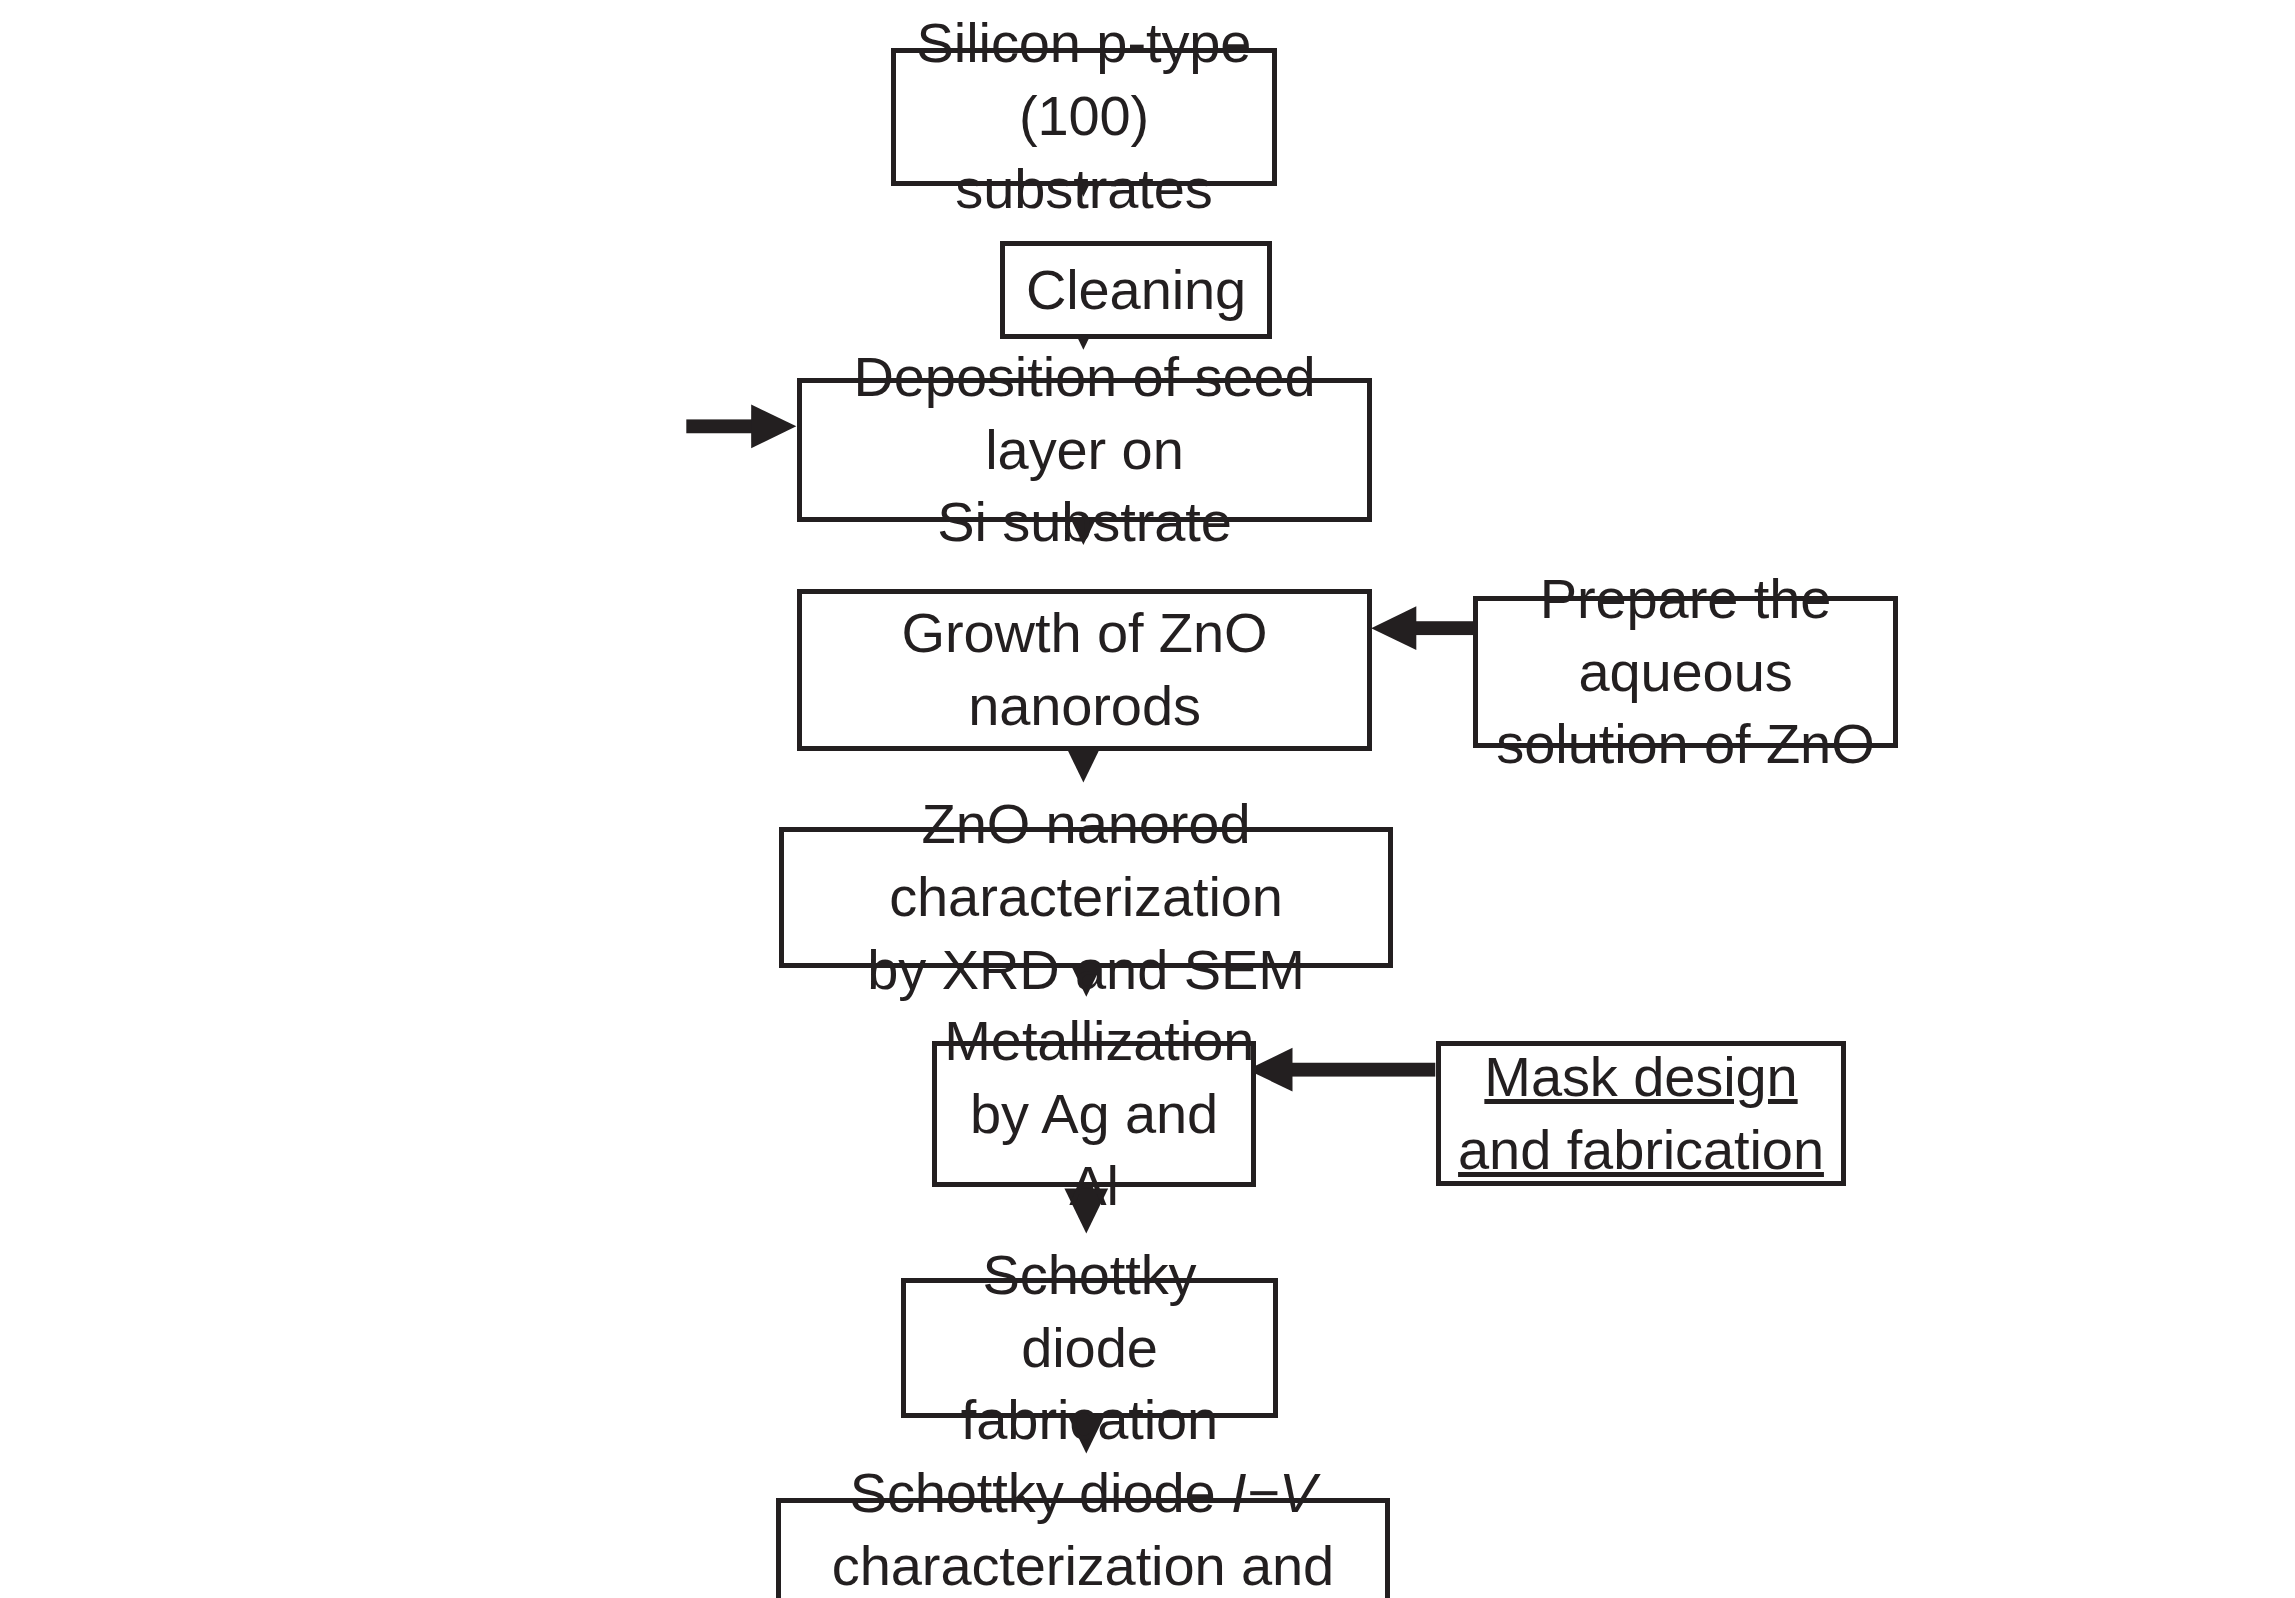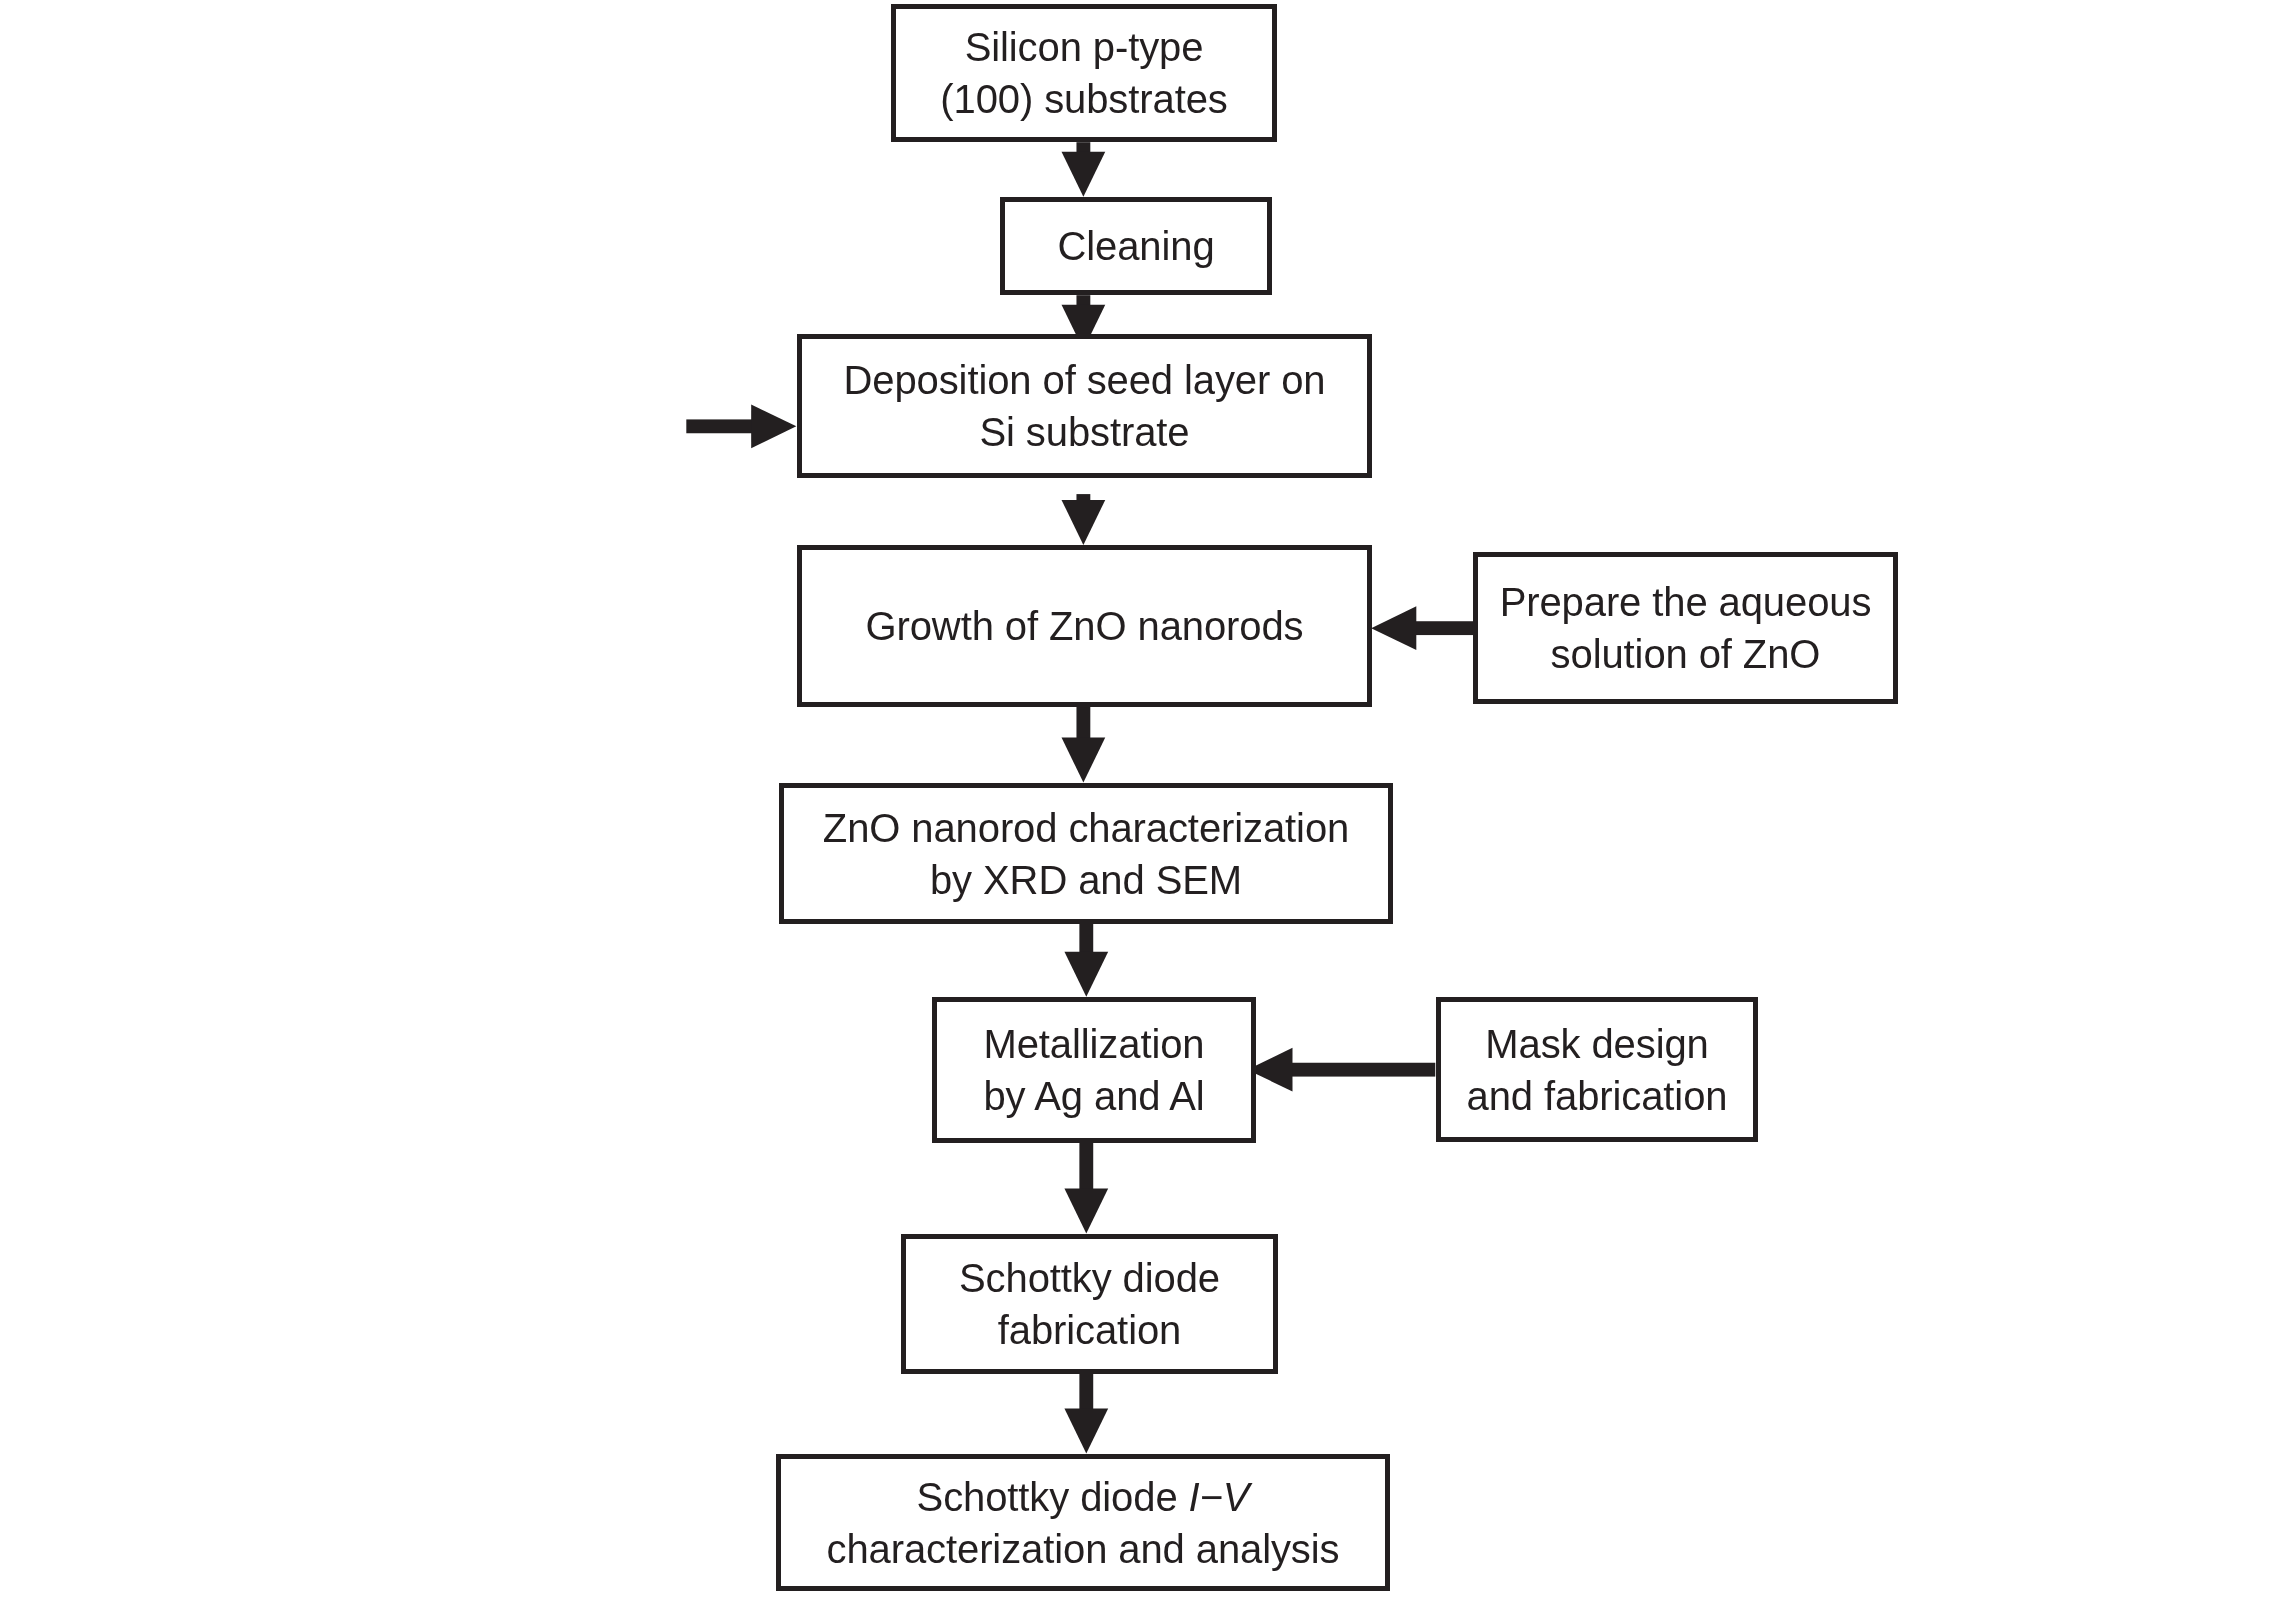--- a/index.html
+++ b/index.html
@@ -21,24 +21,25 @@
     position: absolute;
     box-sizing: border-box;
     border: 5.1px solid #231f20;
     background: #ffffff;
     display: flex;
     align-items: center;
     justify-content: center;
     text-align: center;
     color: #231f20;
     font-family: "Liberation Sans", sans-serif;
-    font-size: 40px;
+    font-size: 56px;
     line-height: 1.30;
     letter-spacing: -0.1px;
     padding: 0 7.3px;
+    margin-top: 44px;
   }
   .node .txt {
     display: block;
     width: 100%;
   }
   .node .l2 { display: block; }
   .ital { font-style: italic; }
 
   
   #arrows {
@@ -139,21 +140,21 @@
     </span>
   </div>
 
   <div class="node" style="left: 932px; top: 997px; width: 324px; height: 146px; border-color: rgb(35, 31, 32);">
     <span class="txt">
       <span>Metallization</span>
       <span class="l2">by Ag and Al</span>
     </span>
   </div>
 
-  <div class="node" style="left: 1436px; top: 997px; width: 322px; height: 145px; border-color: rgb(35, 31, 32);">
+  <div class="node" style="left: 1436px; top: 997px; width: 410px; height: 145px; border-color: rgb(35, 31, 32); text-decoration: underline;">
     <span class="txt">
       <span>Mask design</span>
       <span class="l2">and fabrication</span>
     </span>
   </div>
 
   <div class="node" style="left: 901px; top: 1234px; width: 377px; height: 140px; border-color: rgb(35, 31, 32);">
     <span class="txt">
       <span>Schottky diode</span>
       <span class="l2">fabrication</span>

